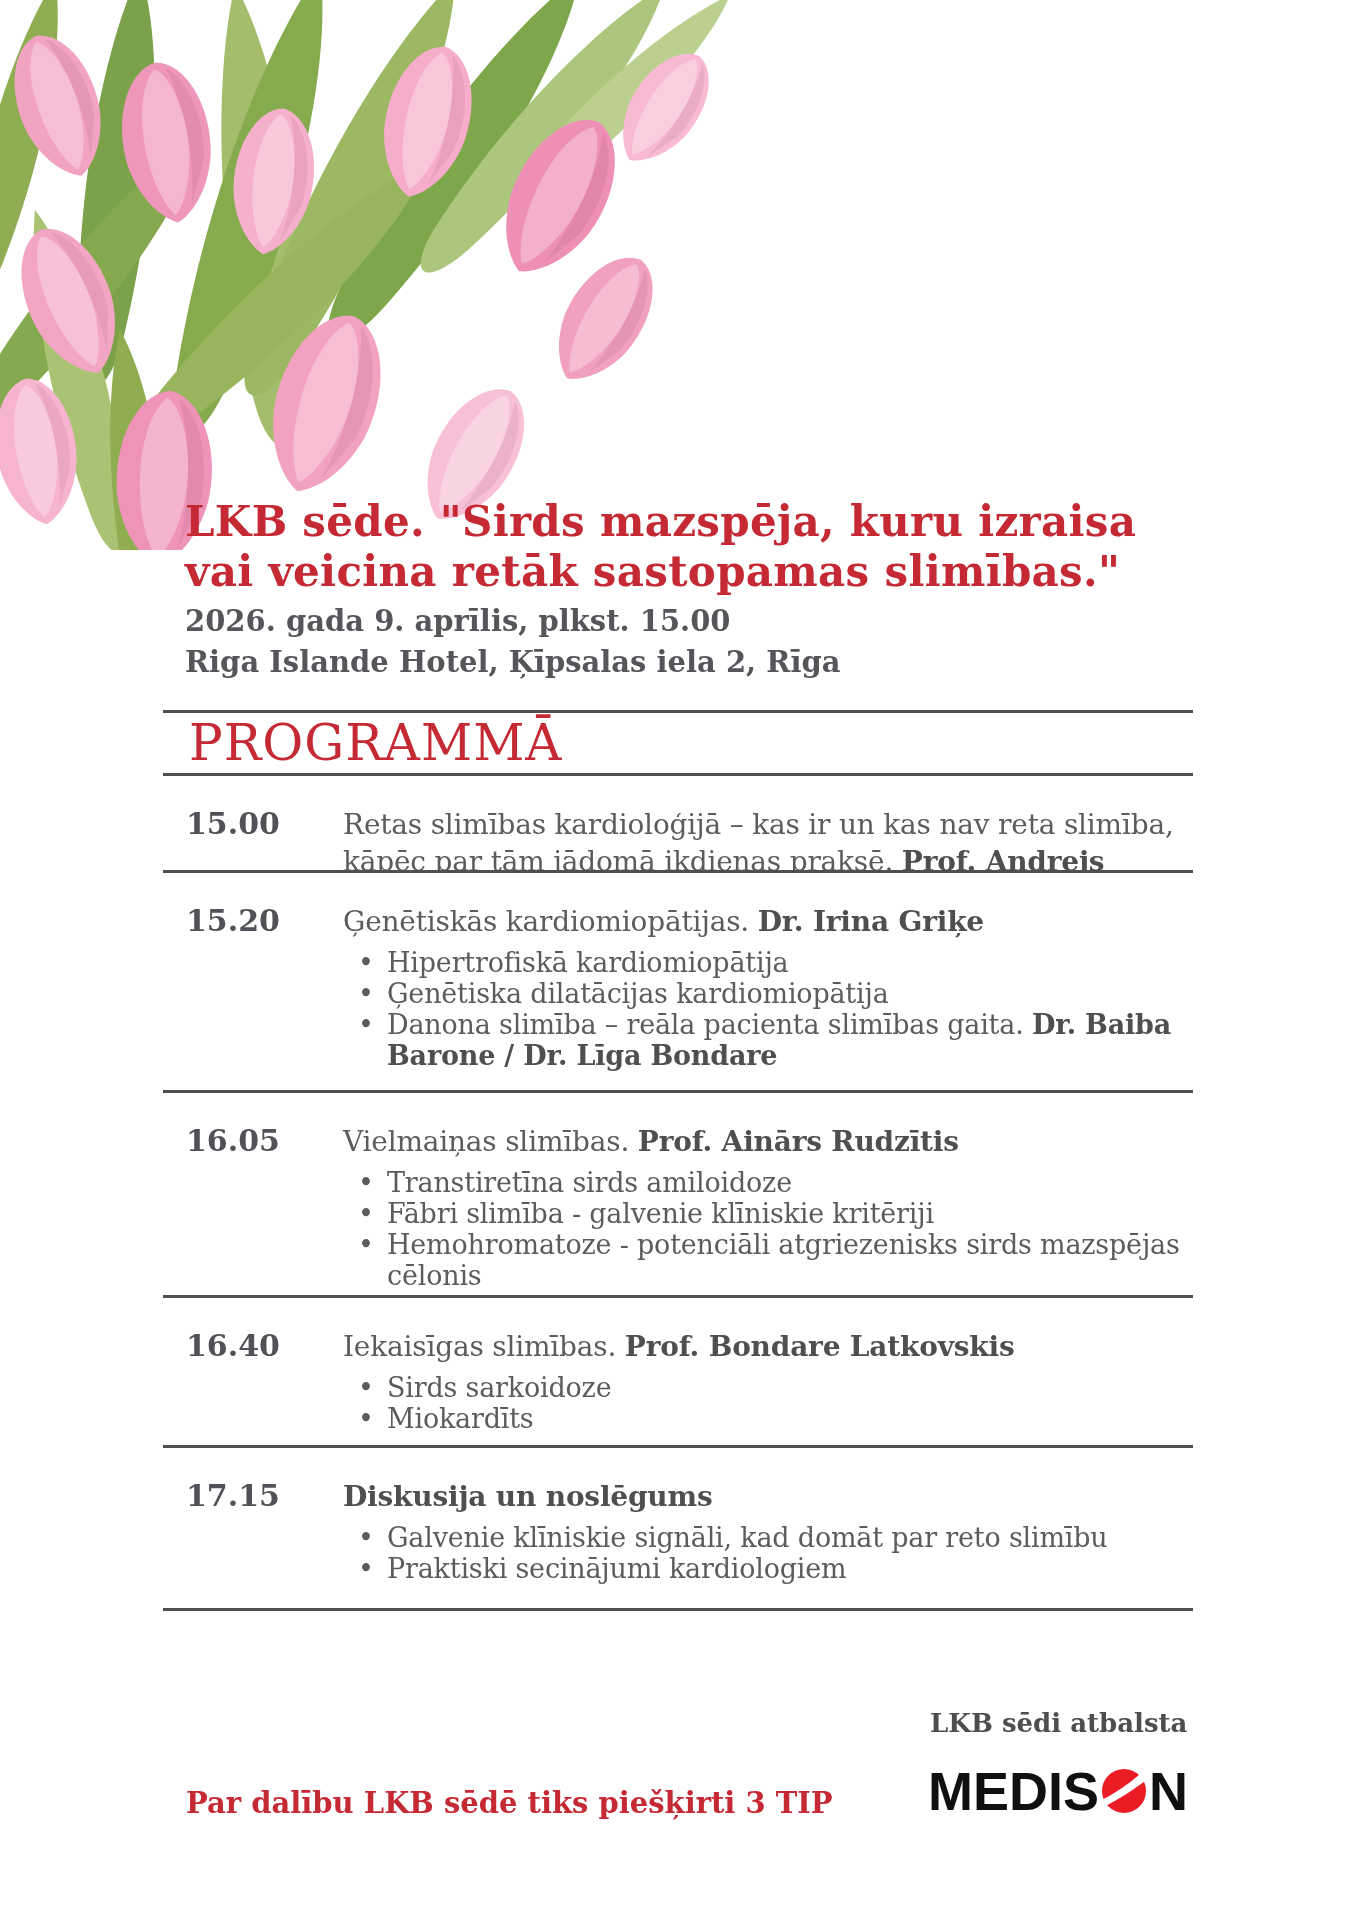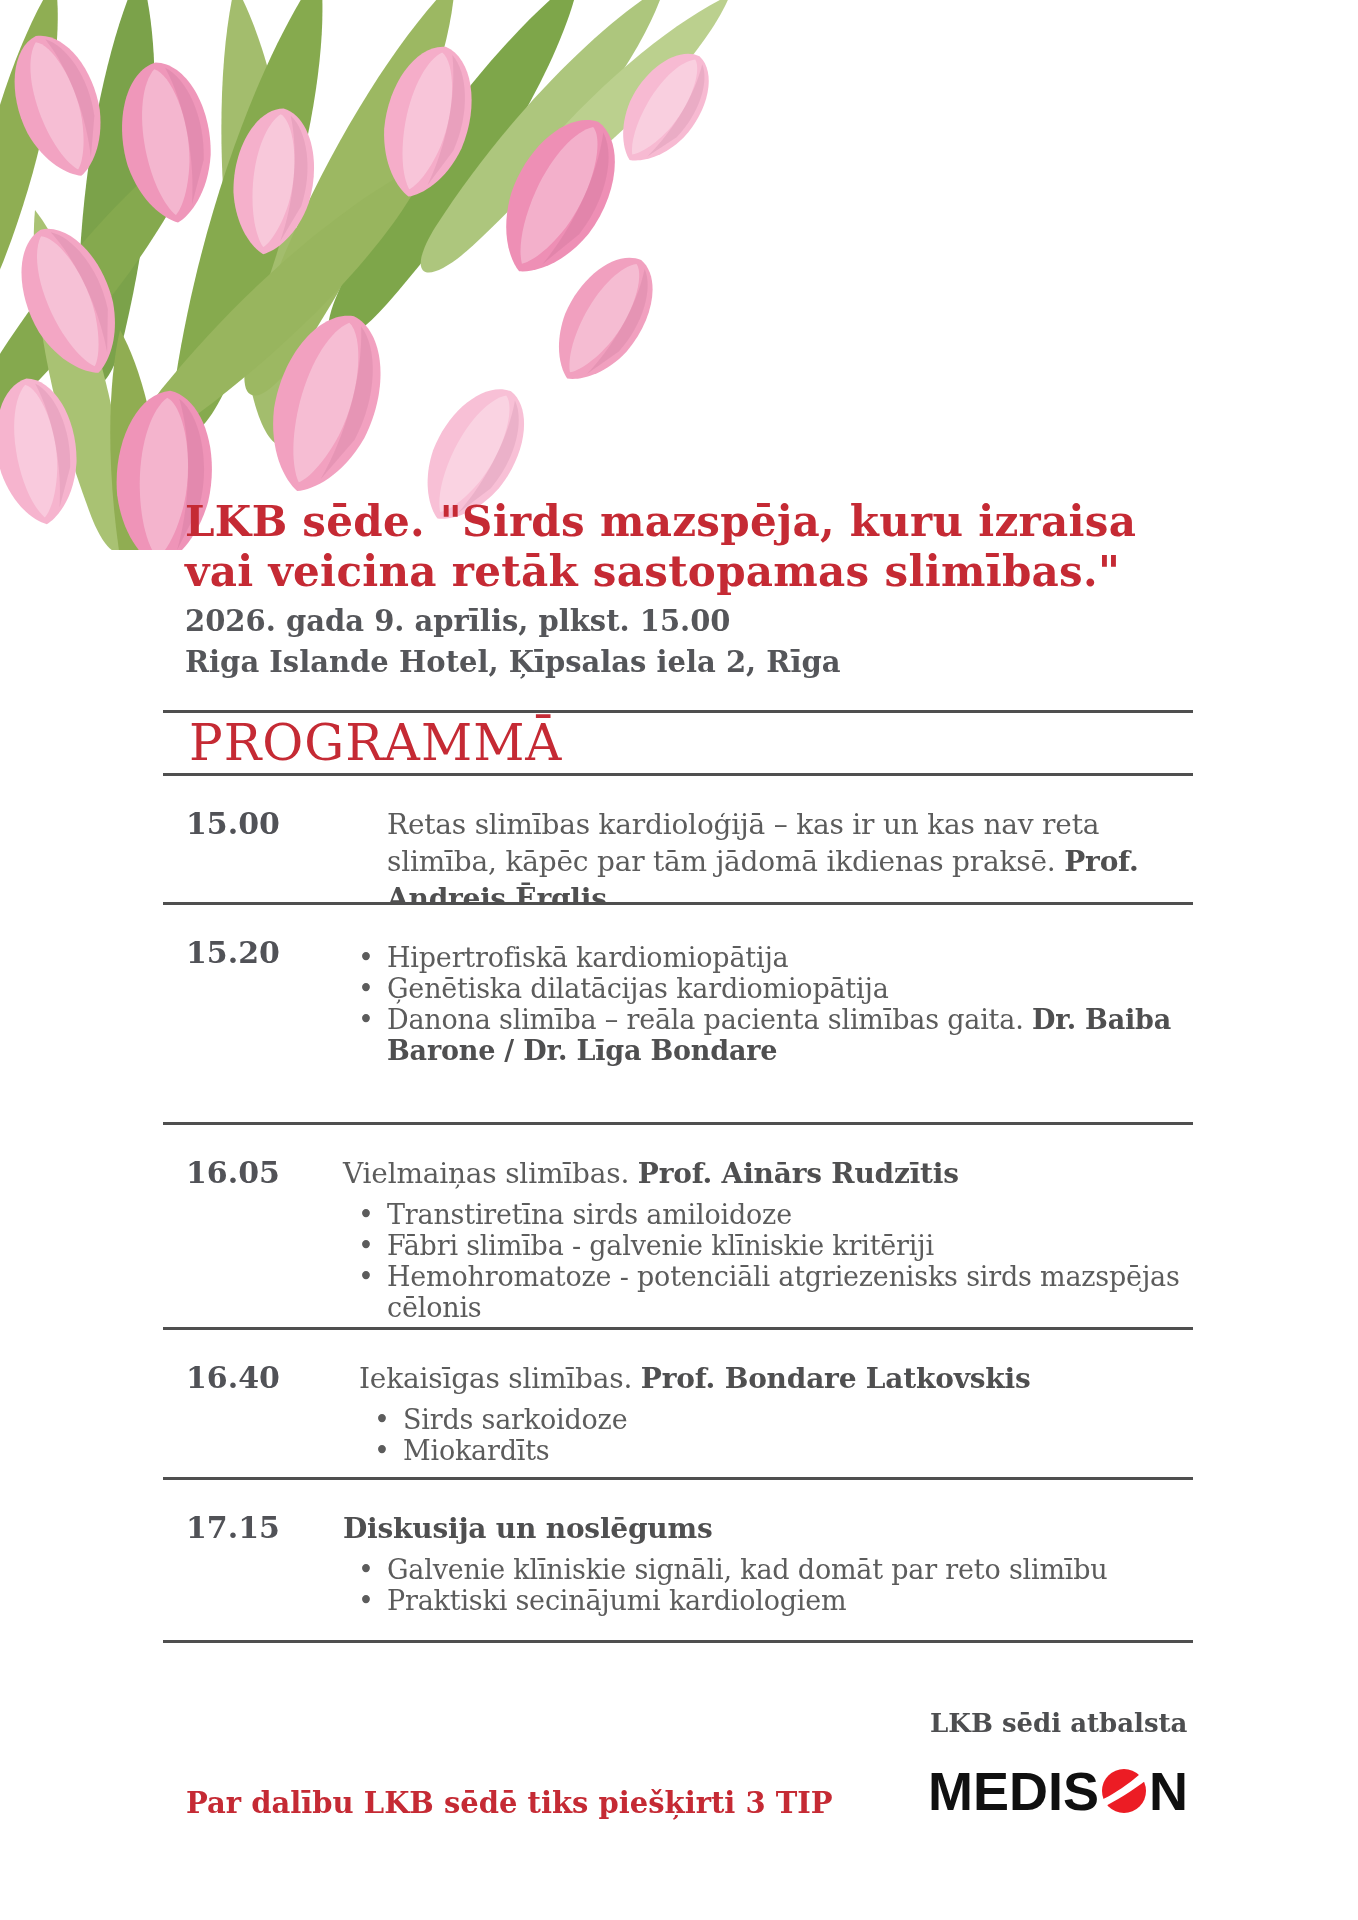--- a/index.html
+++ b/index.html
@@ -41,24 +41,24 @@
     padding-left:26px;box-sizing:border-box;
     color:var(--red);font-size:50px;font-weight:normal;letter-spacing:1px;
   }
   .section{
     border-top:3px solid var(--rule);
     display:flex;
     padding-top:30px;
     box-sizing:border-box;
     overflow:hidden;
   }
-  .program > :nth-child(2){height:129px;gap:44px;}
+  .program > :nth-child(2){height:97px;}
   .program > :nth-child(3){height:220px;}
   .program > :nth-child(4){height:205px;}
-  .program > :nth-child(5){height:150px;gap:16px;}
+  .program > :nth-child(5){height:150px;}
   .program > :nth-child(6){height:163px;}
   .time-col{
     width:180px;flex:0 0 180px;padding-left:23px;box-sizing:border-box;
     font-size:30px;font-weight:bold;color:#515257;
   }
   .body-col{
     flex:1;padding-right:8px;
     font-size:28px;line-height:37px;color:var(--body-gray);
     letter-spacing:-0.2px;
   }
@@ -149,20 +149,21 @@
     <div class="time-col">15.00</div>
     <div class="body-col">
       <div class="row-title"><span class="t">Retas slimības kardioloģijā – kas ir un kas nav reta slimība, kāpēc par tām jādomā ikdienas praksē.</span> <b class="sp">Prof. Andrejs Ērglis</b></div>
 
     </div>
   </div>
 
   <div class="section">
     <div class="time-col">15.20</div>
     <div class="body-col">
+      <div class="row-title"><span class="t">Ģenētiskās kardiomiopātijas.</span> <b class="sp">Dr. Irina Griķe</b></div>
       <ul class="bullets">
             <li><span>Hipertrofiskā kardiomiopātija</span></li>
             <li><span>Ģenētiska dilatācijas kardiomiopātija</span></li>
             <li><span>Danona slimība – reāla pacienta slimības gaita.</span> <b>Dr. Baiba Barone / Dr. Līga Bondare</b></li>
           </ul>
     </div>
   </div>
 
   <div class="section">
     <div class="time-col">16.05</div>

